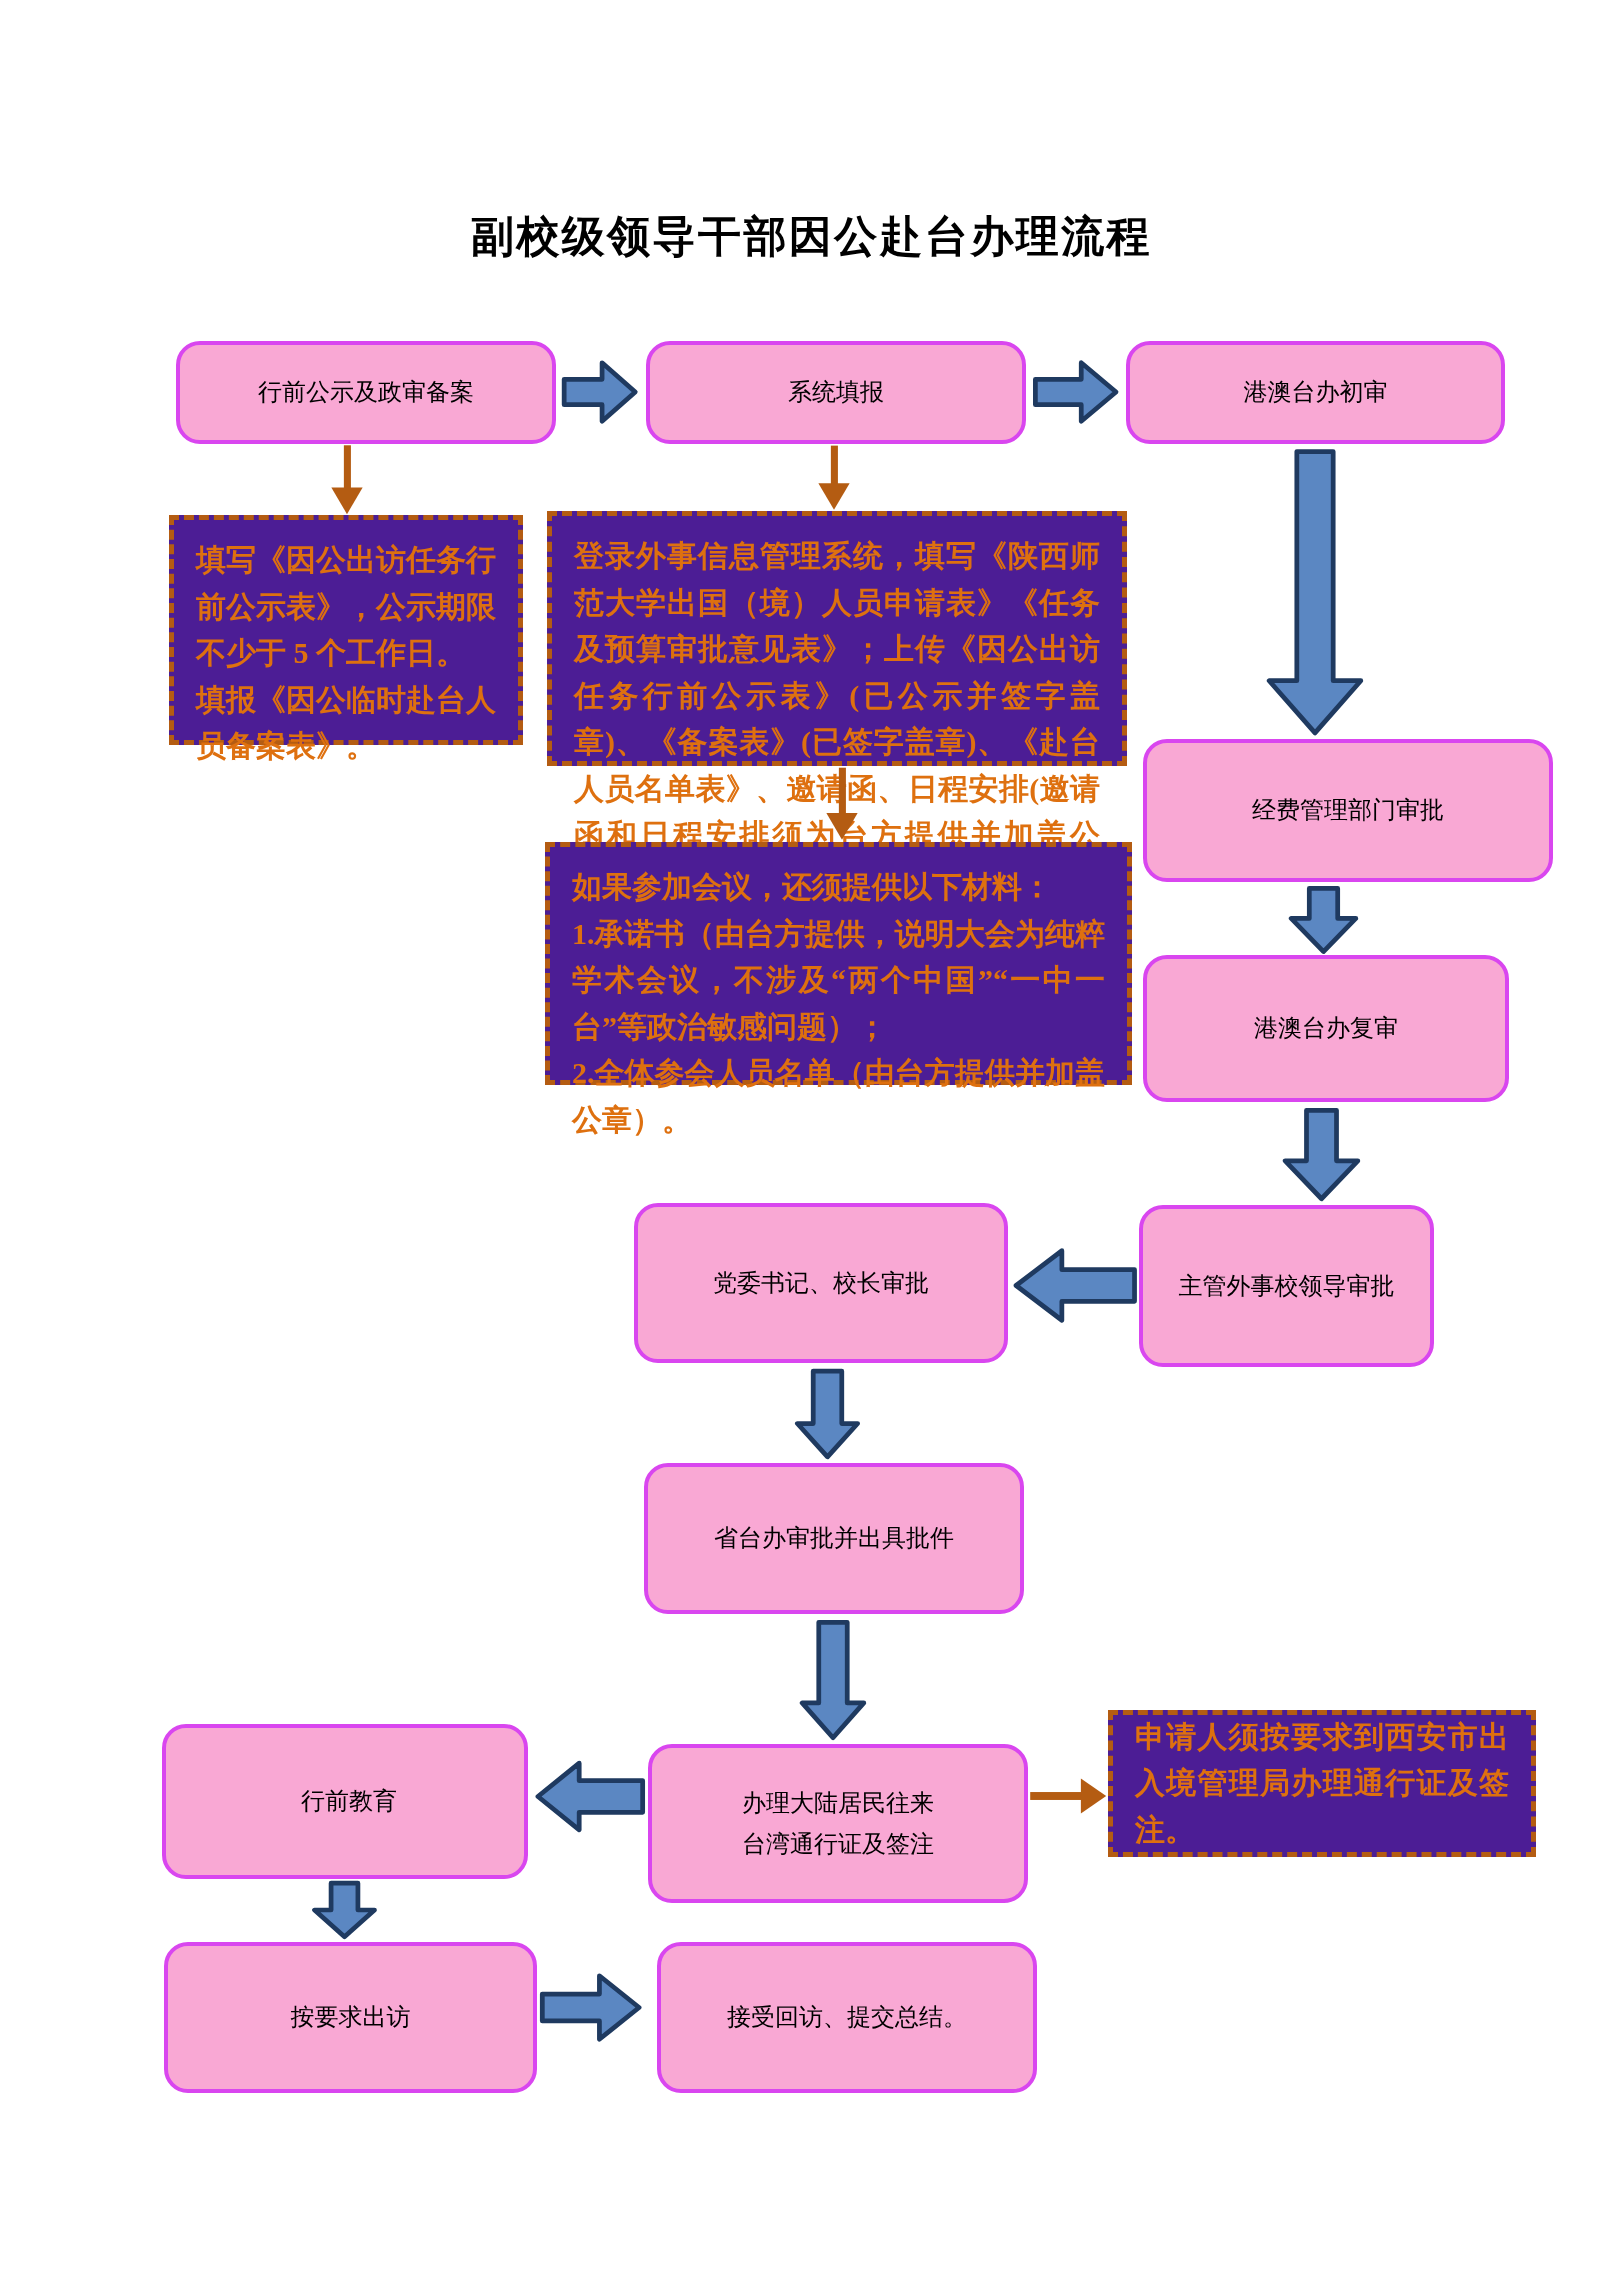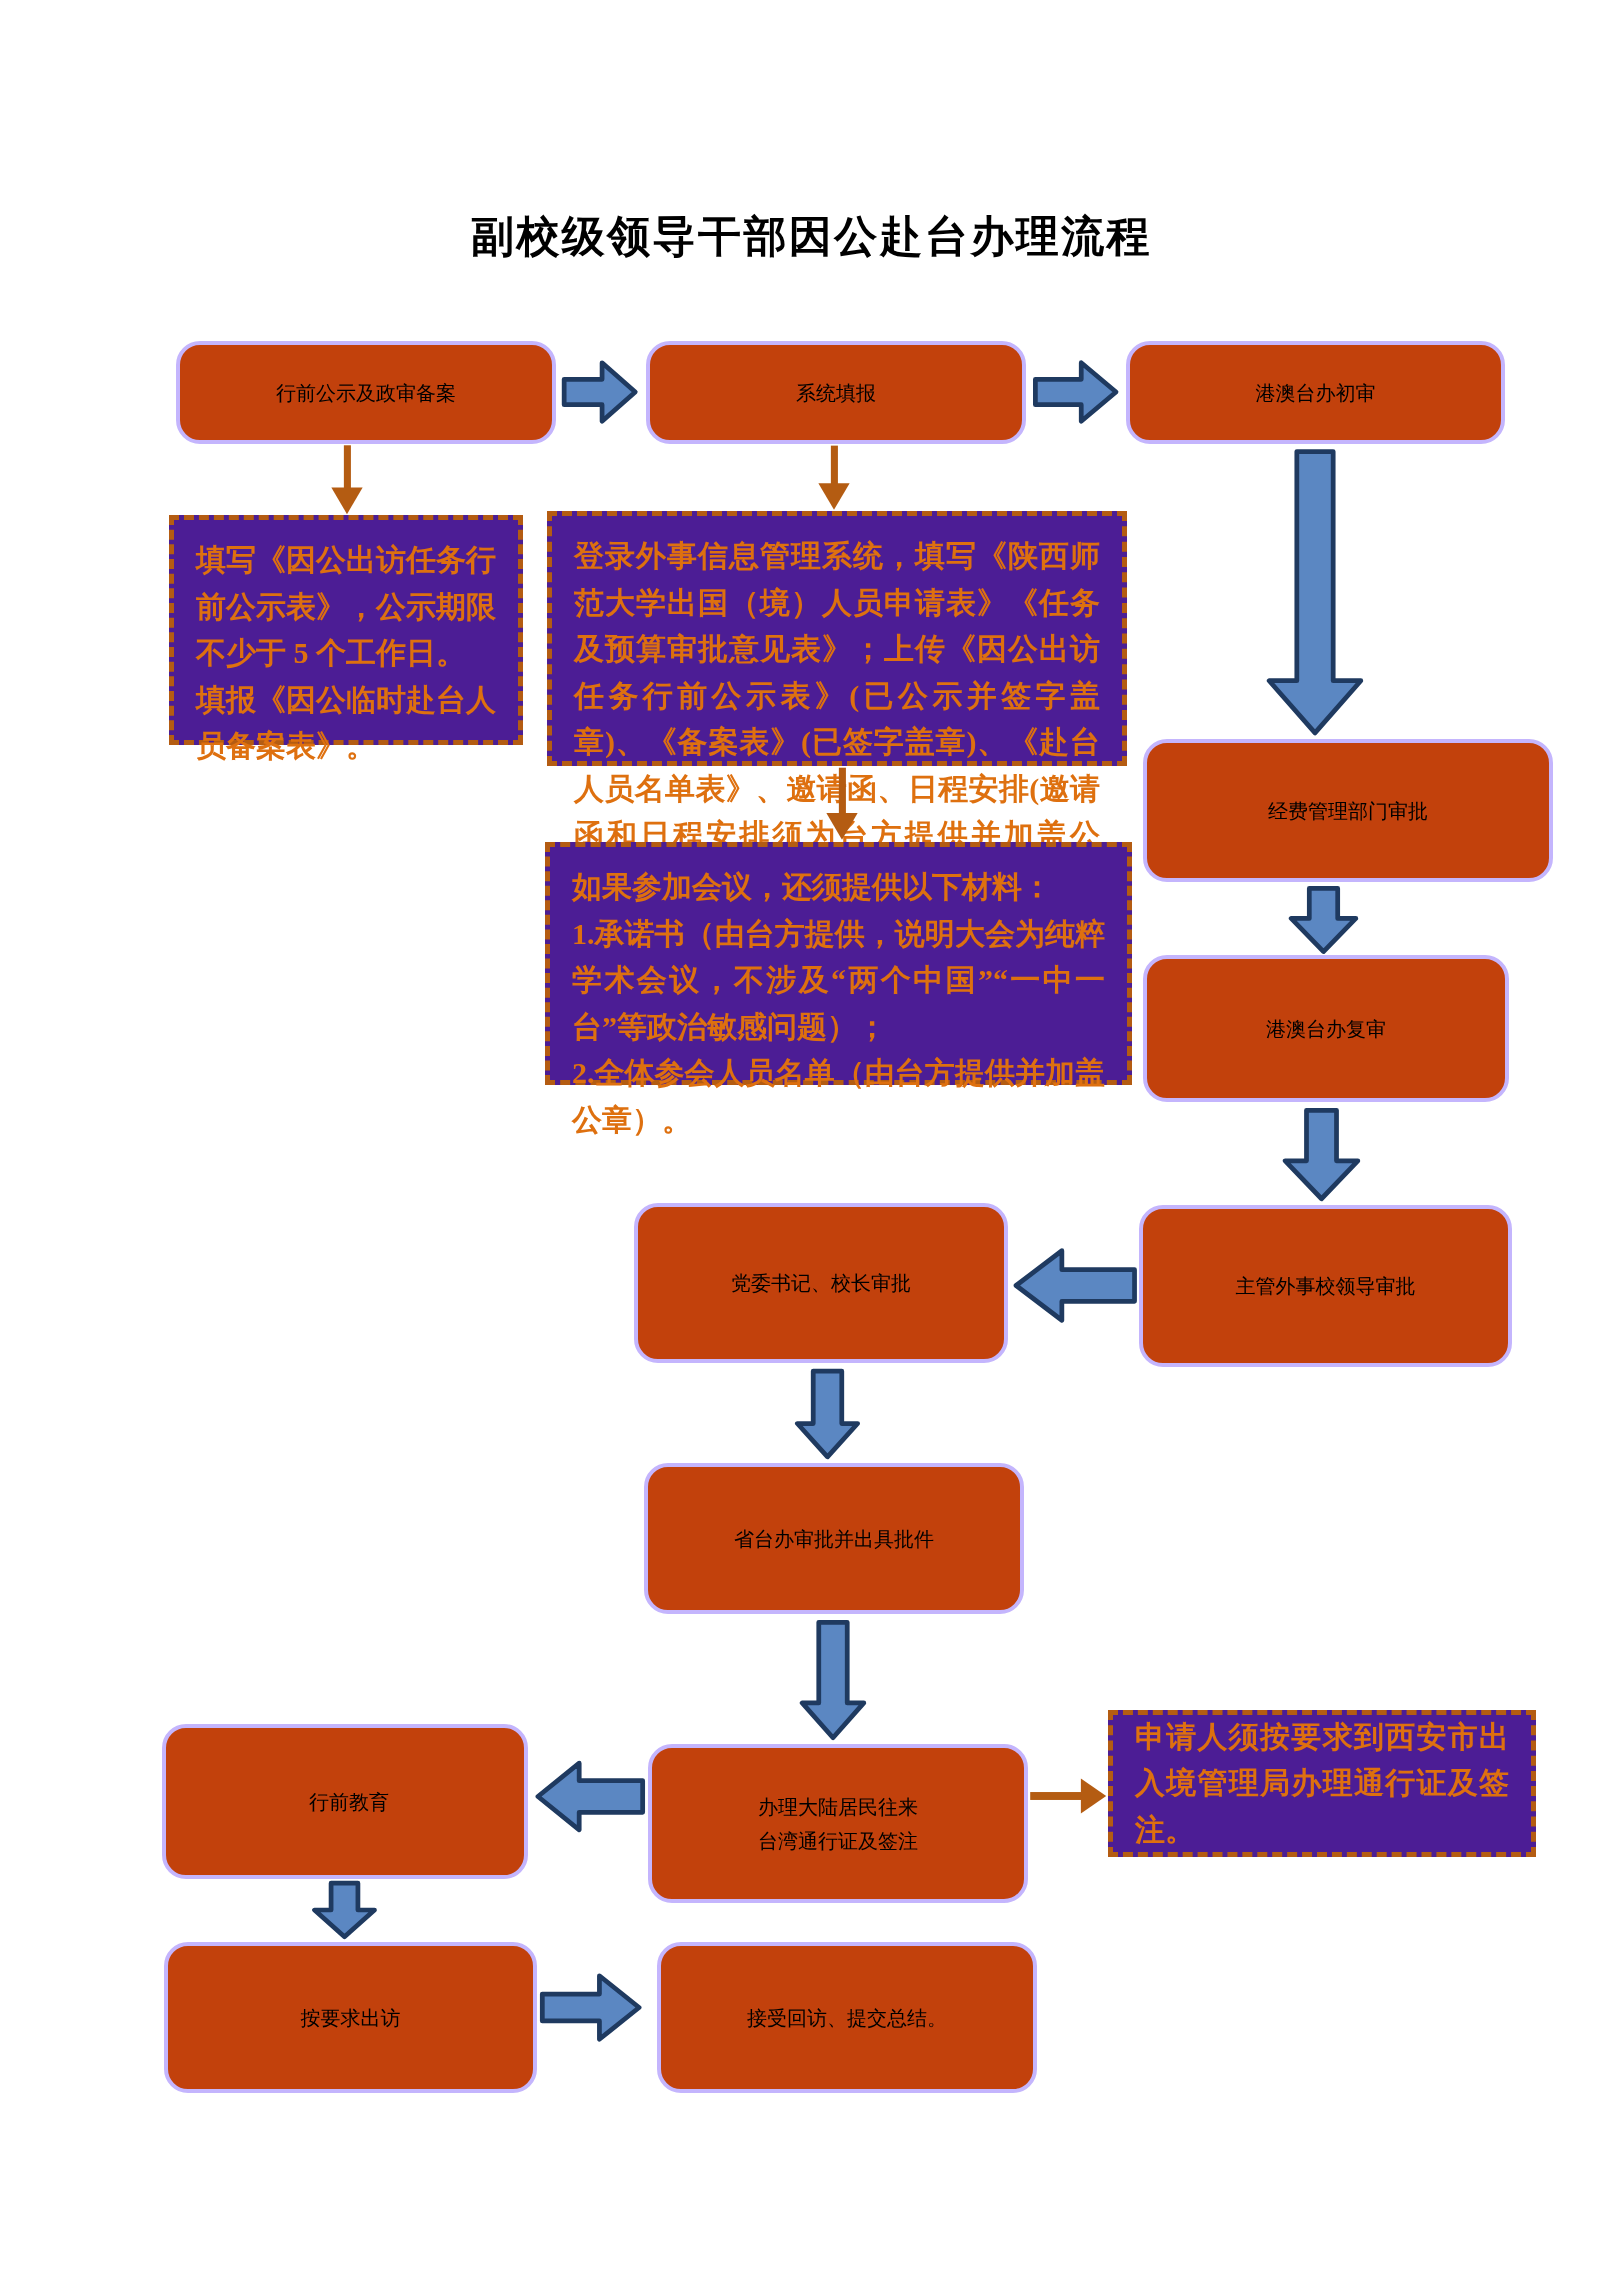--- a/index.html
+++ b/index.html
@@ -17,28 +17,28 @@
     text-align:center;
     font-family:"Liberation Serif","DejaVu Serif",serif;
     font-weight:bold;
     font-size:43px;
     letter-spacing:2.4px;
     color:#000;
   }
   .node{
     position:absolute;
     box-sizing:border-box;
-    border:4px solid #c4b5fd;
+    border:4px solid #d946ef;
     border-radius:24px;
-    background:#c2410c;
+    background:#f9a8d4;
     display:flex;
     align-items:center;
     justify-content:center;
     text-align:center;
-    font-size:20px;
+    font-size:24px;
     color:#000;
     line-height:1.7;
   }
   .node .lbl{display:block;}
   .note{
     position:absolute;
     box-sizing:border-box;
     border:5.5px dashed var(--note-orange,#b45c12);
     background:#4c1d95;
     color:var(--note-text-orange,#de700f);
@@ -124,21 +124,21 @@
   </div>
   <svg class="arrow blue-arrow" style="left:1288px;top:885px;" width="71" height="70" viewBox="0 0 90 88">
     <polygon points="27,4 63,4 63,42 86,42 45,84 4,42 27,42"></polygon>
   </svg>
   <div class="node" style="left:1143px;top:955px;width:366px;height:147px;">
     <span class="lbl">港澳台办复审</span>
   </div>
   <svg class="arrow blue-arrow" style="left:1282px;top:1107px;" width="79" height="95" viewBox="0 0 100 120">
     <polygon points="31,4 69,4 69,68 96,68 50,116 4,68 31,68"></polygon>
   </svg>
-  <div class="node" style="left:1139px;top:1205px;width:373px;height:162px;align-items:center;">
+  <div class="node" style="left:1139px;top:1205px;width:295px;height:162px;align-items:center;">
     <span class="lbl">主管外事校领导审批</span>
   </div>
 
   <svg class="arrow blue-arrow" style="left:1011px;top:1246px;" width="127" height="79" viewBox="0 0 160 100">
     <polygon points="156,30 64,30 64,6 6,50 64,94 64,70 156,70"></polygon>
   </svg>
   <div class="node" style="left:634px;top:1203px;width:374px;height:160px;">
     <span class="lbl">党委书记、校长审批</span>
   </div>
 

